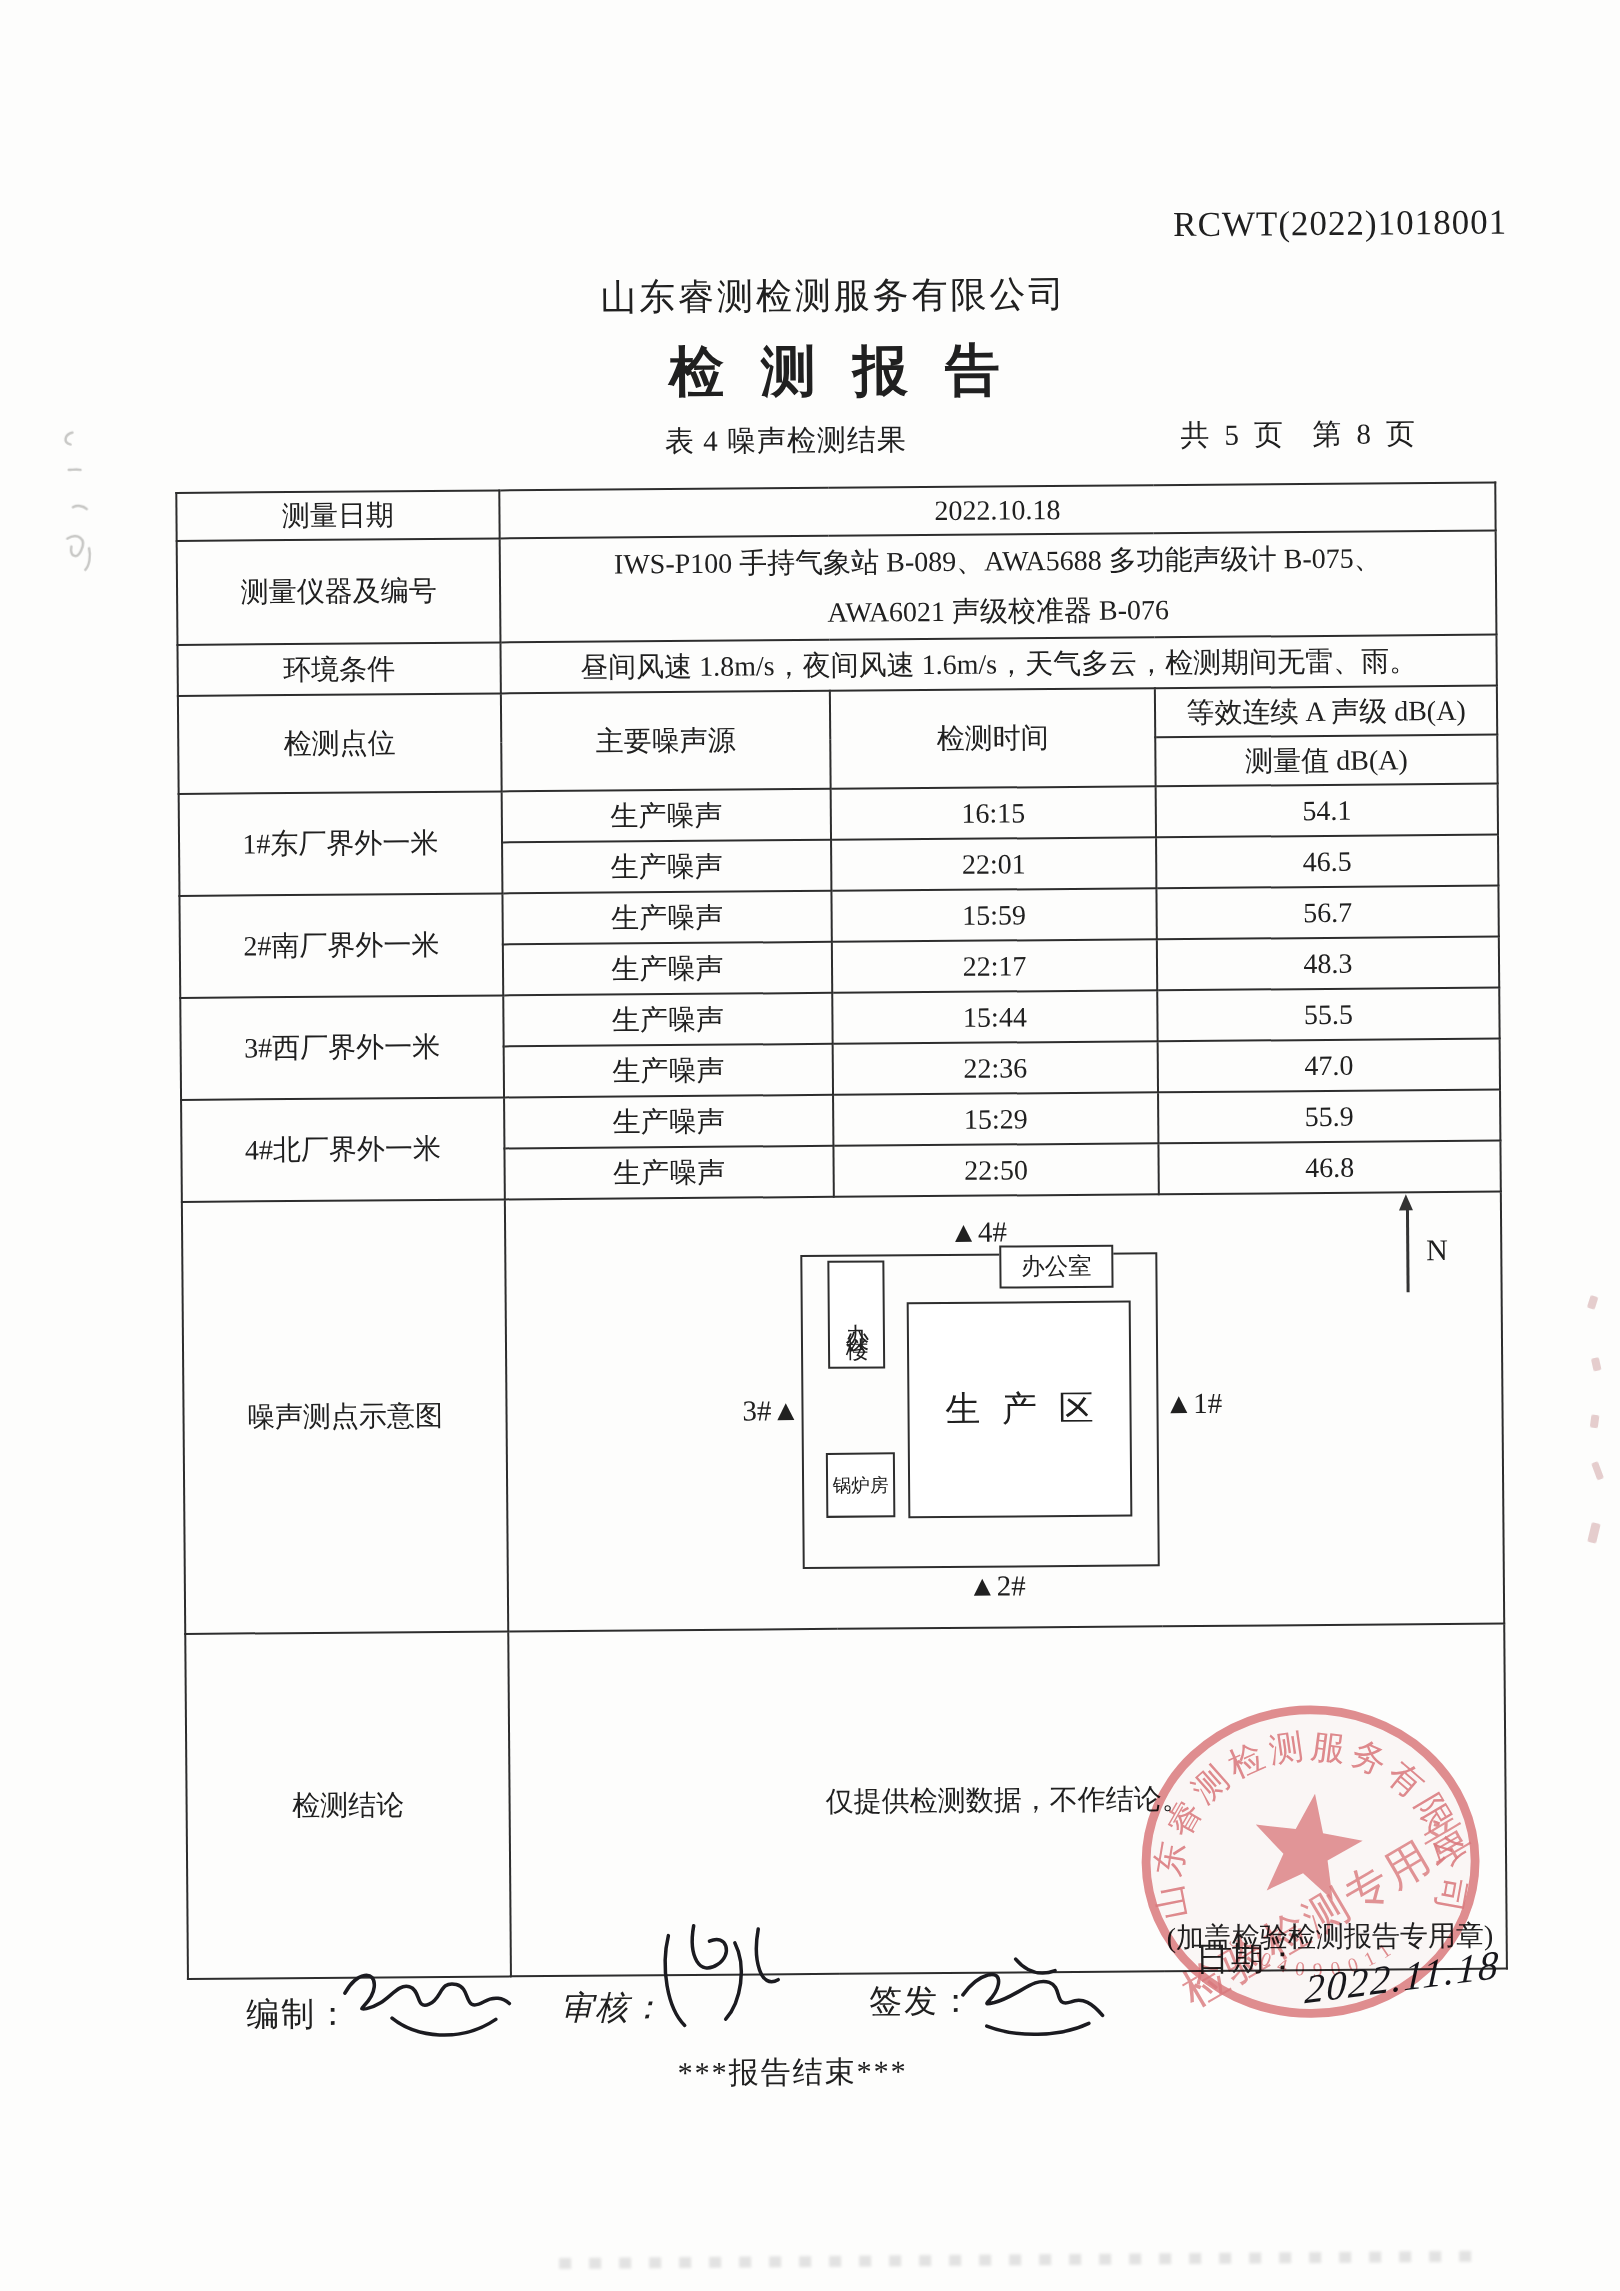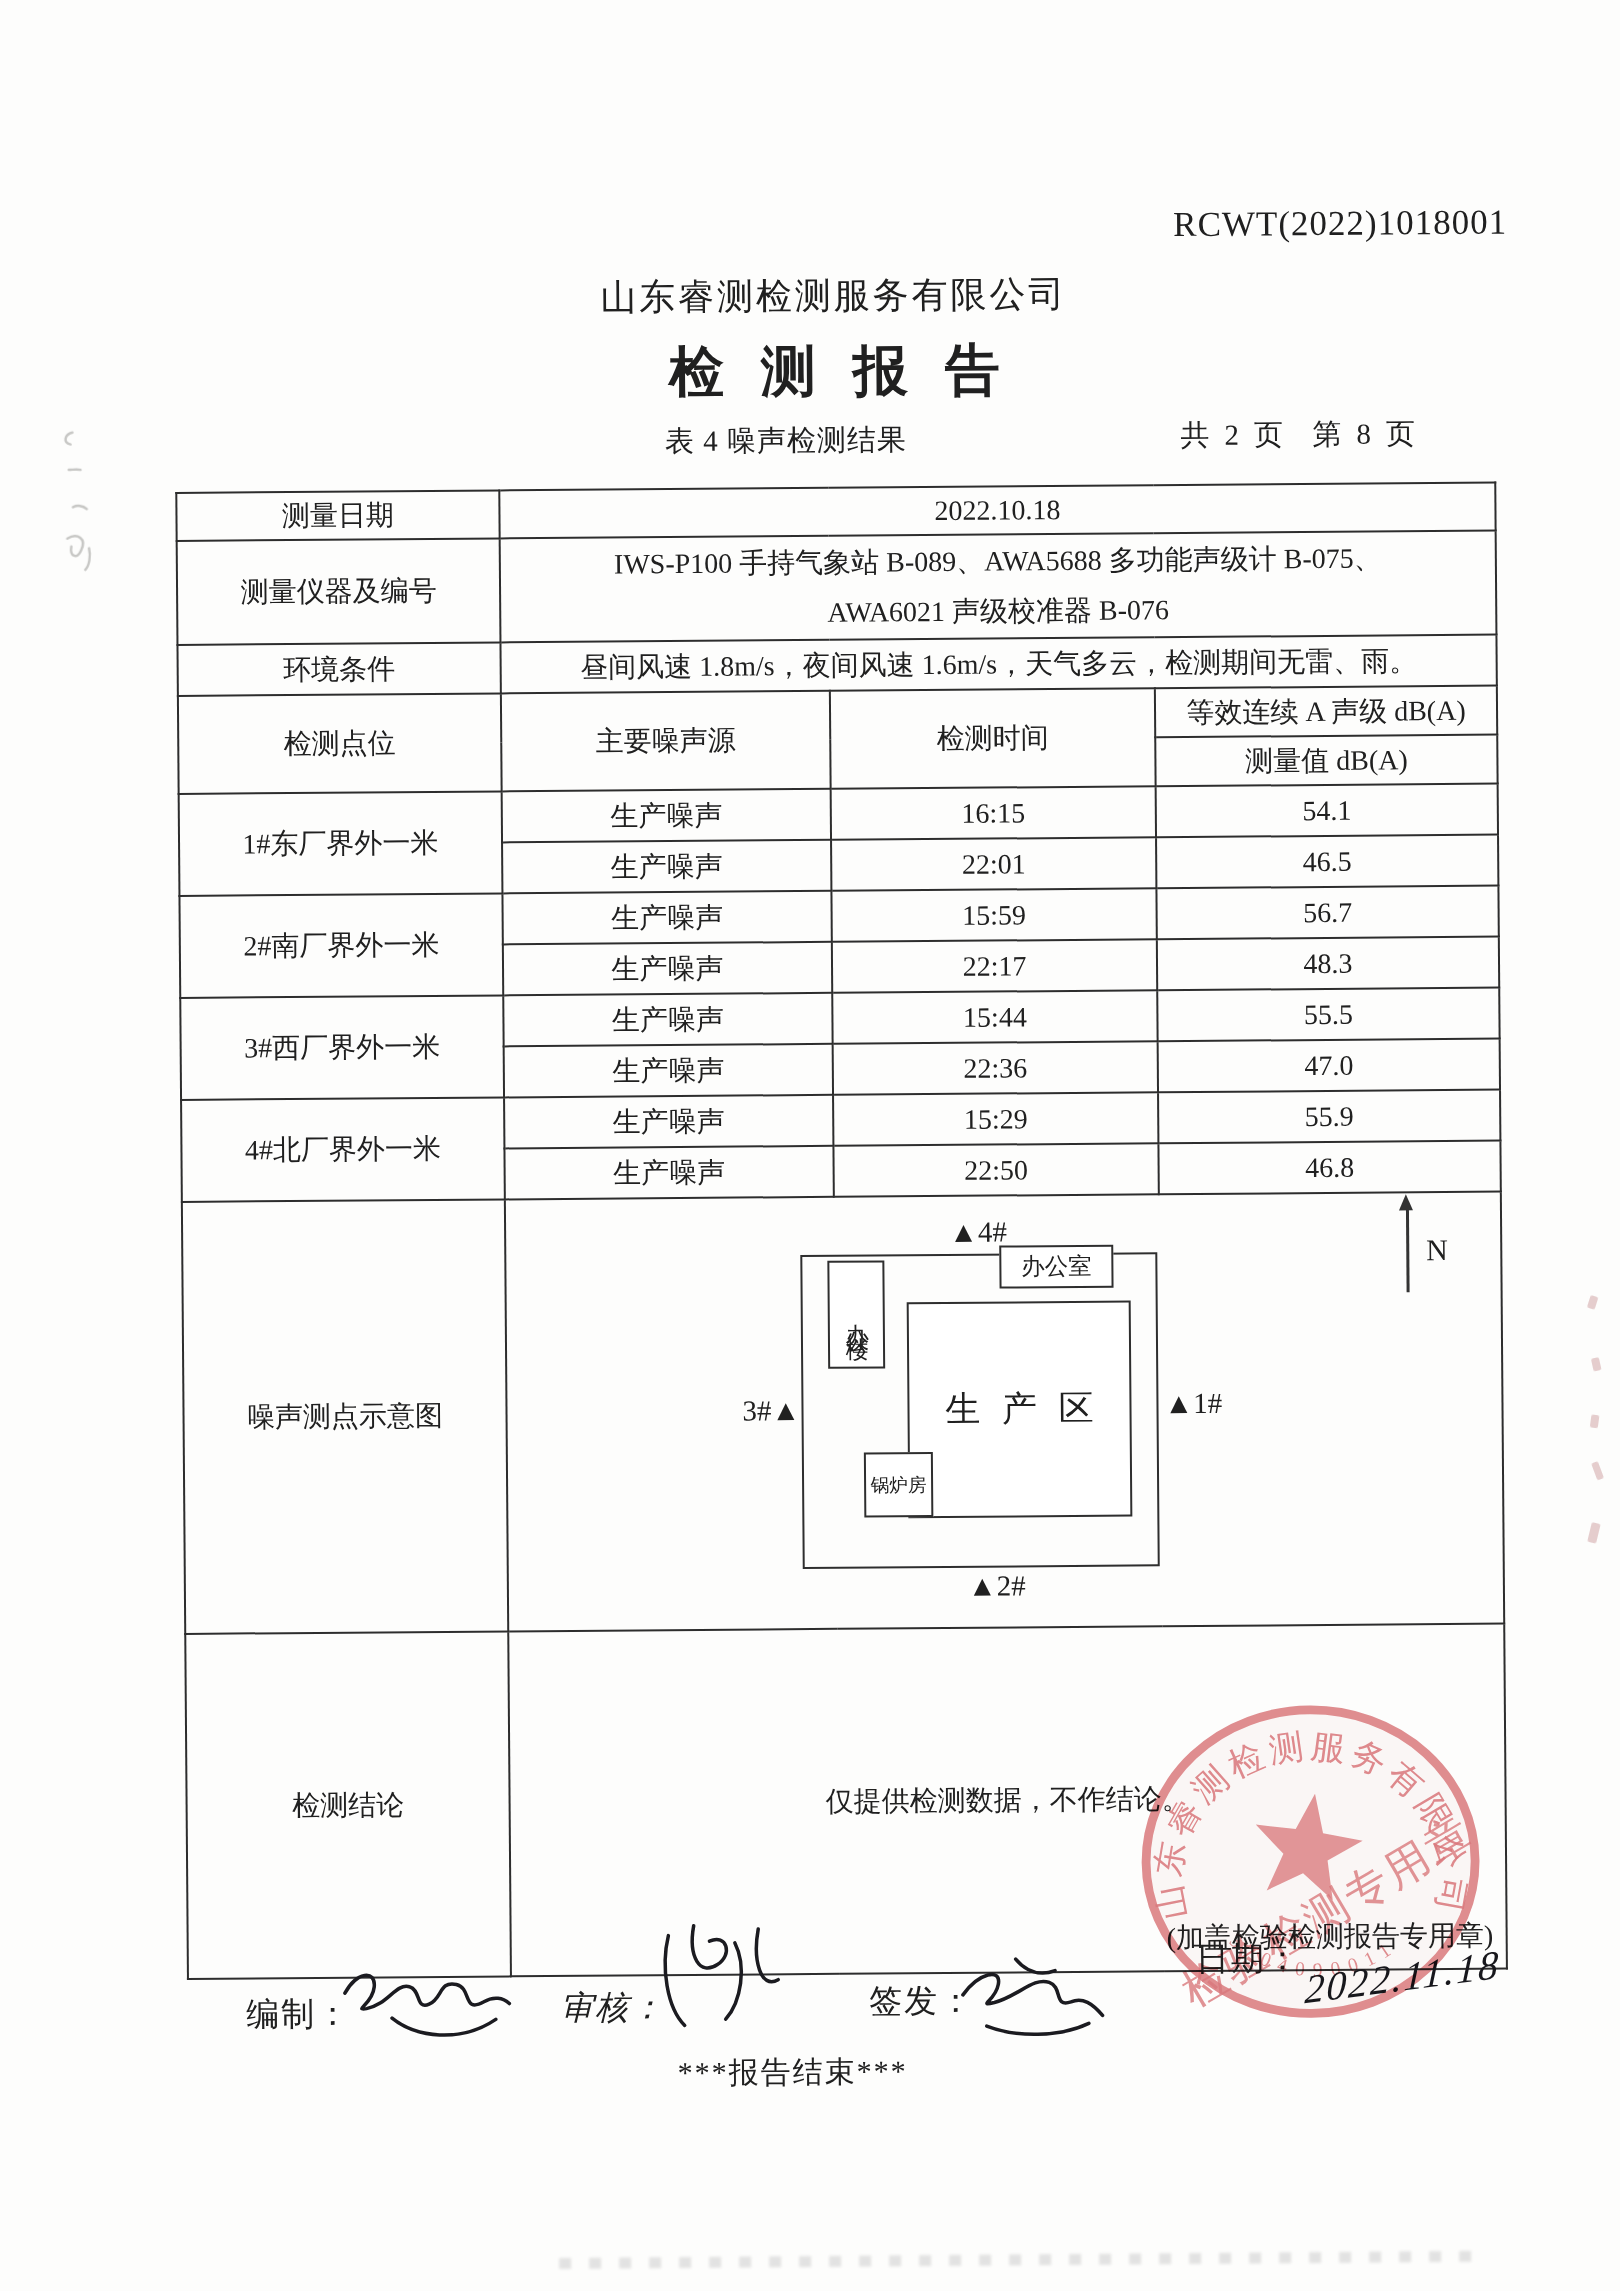--- a/index.html
+++ b/index.html
@@ -34,21 +34,21 @@
   td.cell-conclusion{vertical-align:top;text-align:left;padding:7.8px 9.8px 0 21.6px;}
   .instr-line{line-height:50px;}
 
   
   .dg{position:absolute;font-size:29px;}
   .d-boundary{left:294px;top:57px;width:353px;height:310px;border:2.9px solid #2e2e2e;}
   .d-box{border:2.5px solid #2e2e2e;background:#fff;z-index:2;display:flex;align-items:center;justify-content:center;}
   .d-office-building{left:321px;top:63px;width:53px;height:104px;writing-mode:vertical-rl;text-orientation:upright;font-size:23.5px;letter-spacing:6.9px;}
   .d-office-room{left:493px;top:49px;width:110px;height:39px;font-size:23.5px;}
   .d-production{left:400px;top:105px;width:220px;height:212px;font-size:35px;letter-spacing:21.6px;text-indent:21.6px;}
-  .d-boiler{left:318px;top:255px;width:65px;height:61px;font-size:18.6px;margin-left:38px;}
+  .d-boiler{left:318px;top:255px;width:65px;height:61px;font-size:18.6px;}
   .d-p4{left:443px;top:15.7px;} .d-p2{left:459px;top:370px;} .d-p3{left:235px;top:193px;} .d-p1{left:657px;top:189px;}
   .d-north{left:887px;top:2px;width:78px;height:102px;}
   .d-north-line{position:absolute;left:12.7px;top:12.7px;width:2.9px;height:84px;background:#333;}
   .d-north-head{position:absolute;left:5.9px;top:-1px;width:0;height:0;border-left:7.8px solid transparent;border-right:7.8px solid transparent;border-bottom:16.7px solid #333;}
   .d-north-n{position:absolute;left:33px;top:35px;font-size:30px;}
 
   
   .f-label{font-size:33px;letter-spacing:2px;}
   .lbl-prepared{left:238px;top:1988px;}
   .lbl-reviewed{left:552px;top:1984px;font-style:italic;}
@@ -77,21 +77,21 @@
 
 <div class="page">
   <div class="sheet">
 
     <div class="abs report-no">RCWT(2022)1018001</div>
     <div class="abs head-wrap">
       <div class="company">山东睿测检测服务有限公司</div>
       <div class="title">检测报告</div>
       <div class="caption-row">
         <span class="tbl-caption">表 4  噪声检测结果</span>
-        <span class="pagination"><span>共 2 页</span><span>第 8 页</span></span>
+        <span class="pagination"><span>共 5 页</span><span>第 8 页</span></span>
       </div>
     </div>
 
     <table class="main">
       <colgroup>
           <col style="width:323px">
           <col style="width:329px">
           <col style="width:325px">
           <col style="width:342px">
         </colgroup>

